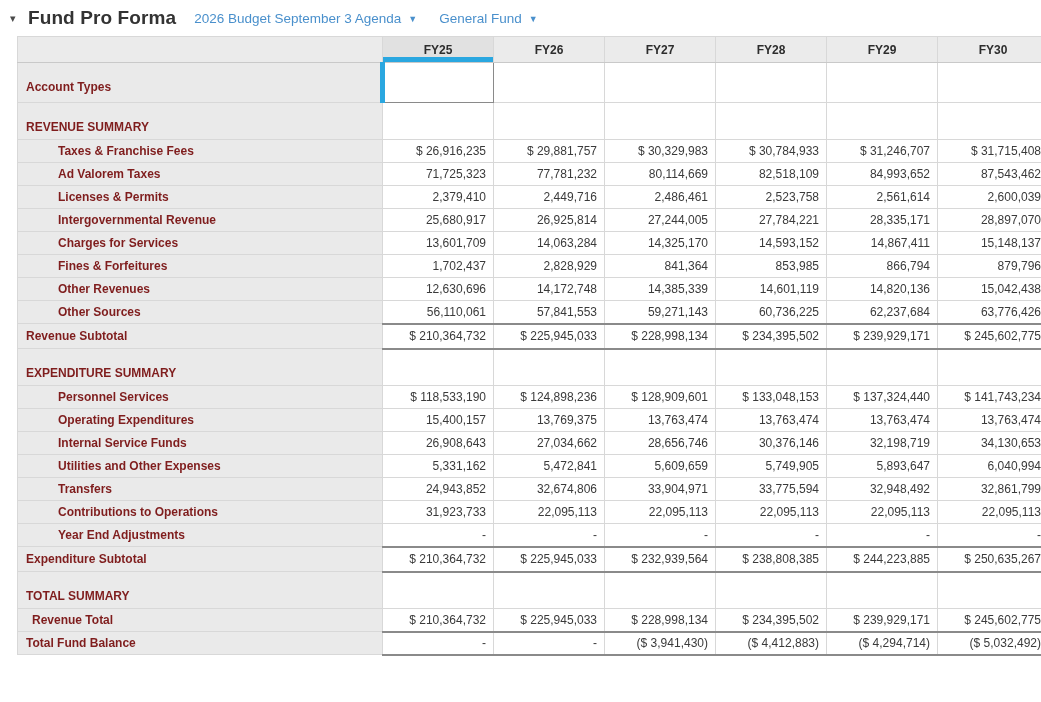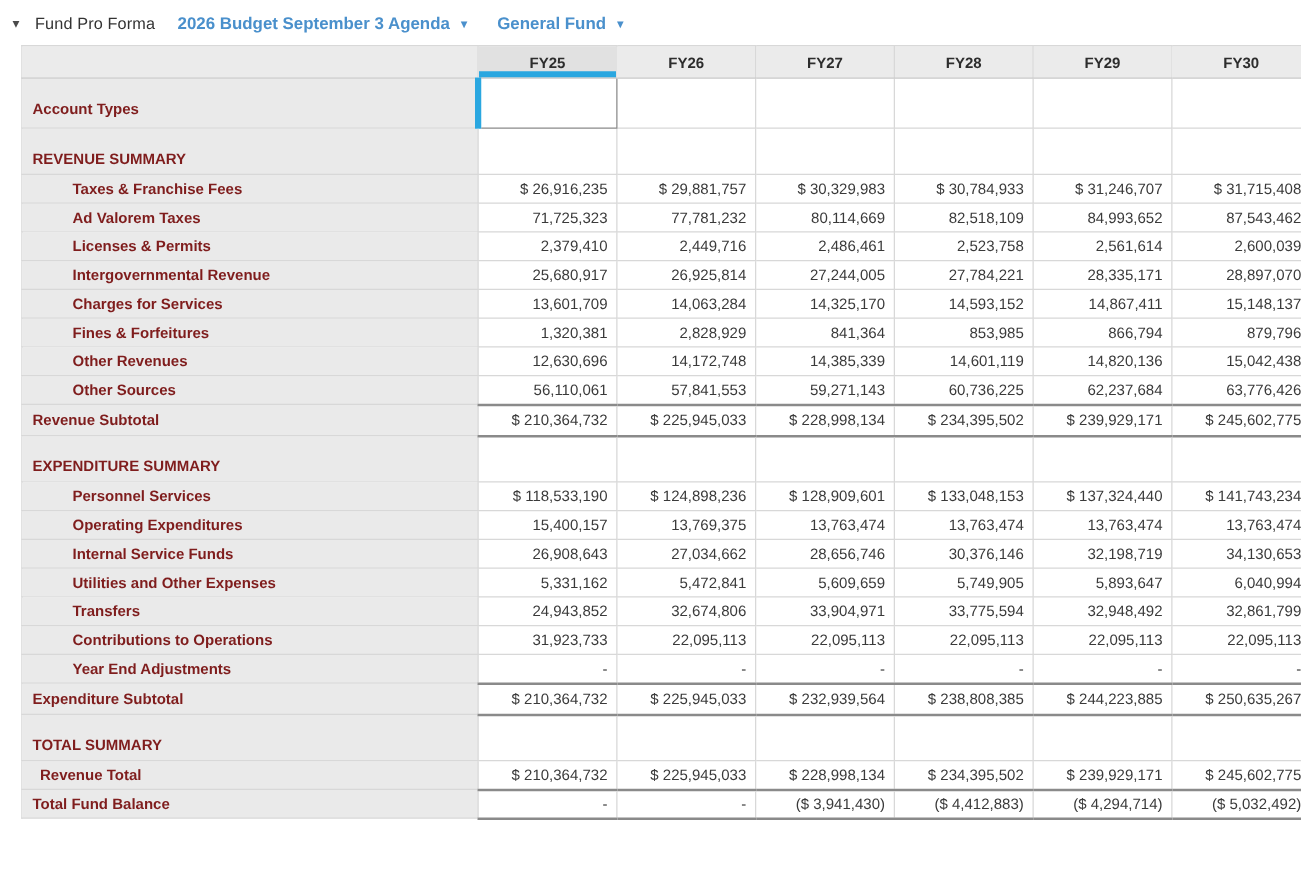--- a/index.html
+++ b/index.html
@@ -11,26 +11,26 @@
   }
   .toolbar {
     display: flex; align-items: center;
     height: 36px; padding-left: 10px;
   }
   .collapse-caret {
     width: 18px; color: #4a4a4a; font-size: 11px;
     cursor: pointer; user-select: none;
   }
   .toolbar-title {
-    font-weight: normal; font-size: 13px; color: #333333;
+    font-weight: bold; font-size: 19px; color: #333333;
     margin-right: 18px; letter-spacing: 0.1px;
   }
   .dropdown {
     color: #4a90cc; font-size: 13.5px; margin-right: 22px;
-    cursor: pointer; display: flex; align-items: center; font-weight: bold;
+    cursor: pointer; display: flex; align-items: center;
   }
   .dropdown .dd-caret { font-size: 9px; margin-left: 7px; padding-top: 1px; }
 
   table.grid {
     border-collapse: collapse; table-layout: fixed;
     margin-left: 17px; width: 1031px;
     border: 1px solid #000000;
   }
   .grid th, .grid td {
     border: 1px solid #d8d8d8;
@@ -171,21 +171,21 @@
         <td class="label">Charges for Services</td>
         <td class="val">13,601,709</td>
         <td class="val">14,063,284</td>
         <td class="val">14,325,170</td>
         <td class="val">14,593,152</td>
         <td class="val">14,867,411</td>
         <td class="val">15,148,137</td>
       </tr>
       <tr class="item">
         <td class="label">Fines &amp; Forfeitures</td>
-        <td class="val">1,320,381</td>
+        <td class="val">1,702,437</td>
         <td class="val">2,828,929</td>
         <td class="val">841,364</td>
         <td class="val">853,985</td>
         <td class="val">866,794</td>
         <td class="val">879,796</td>
       </tr>
       <tr class="item">
         <td class="label">Other Revenues</td>
         <td class="val">12,630,696</td>
         <td class="val">14,172,748</td>

